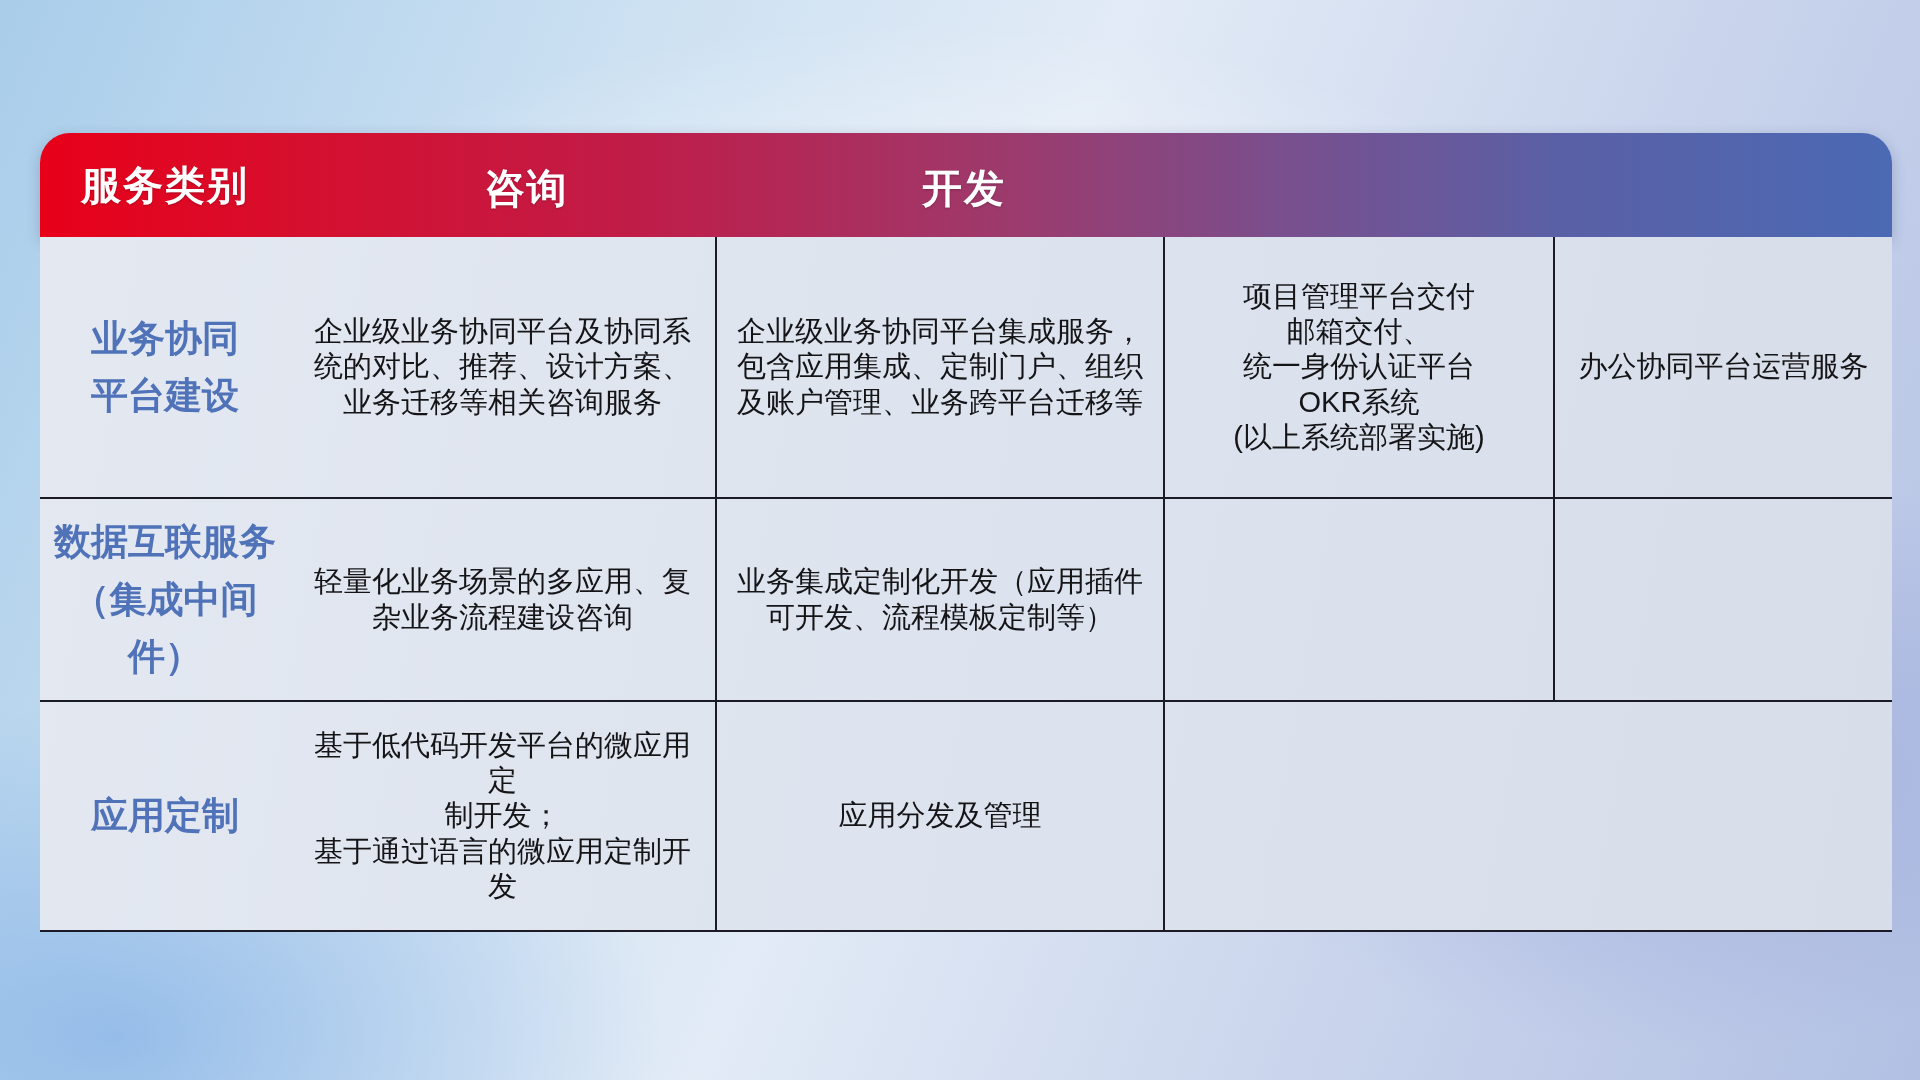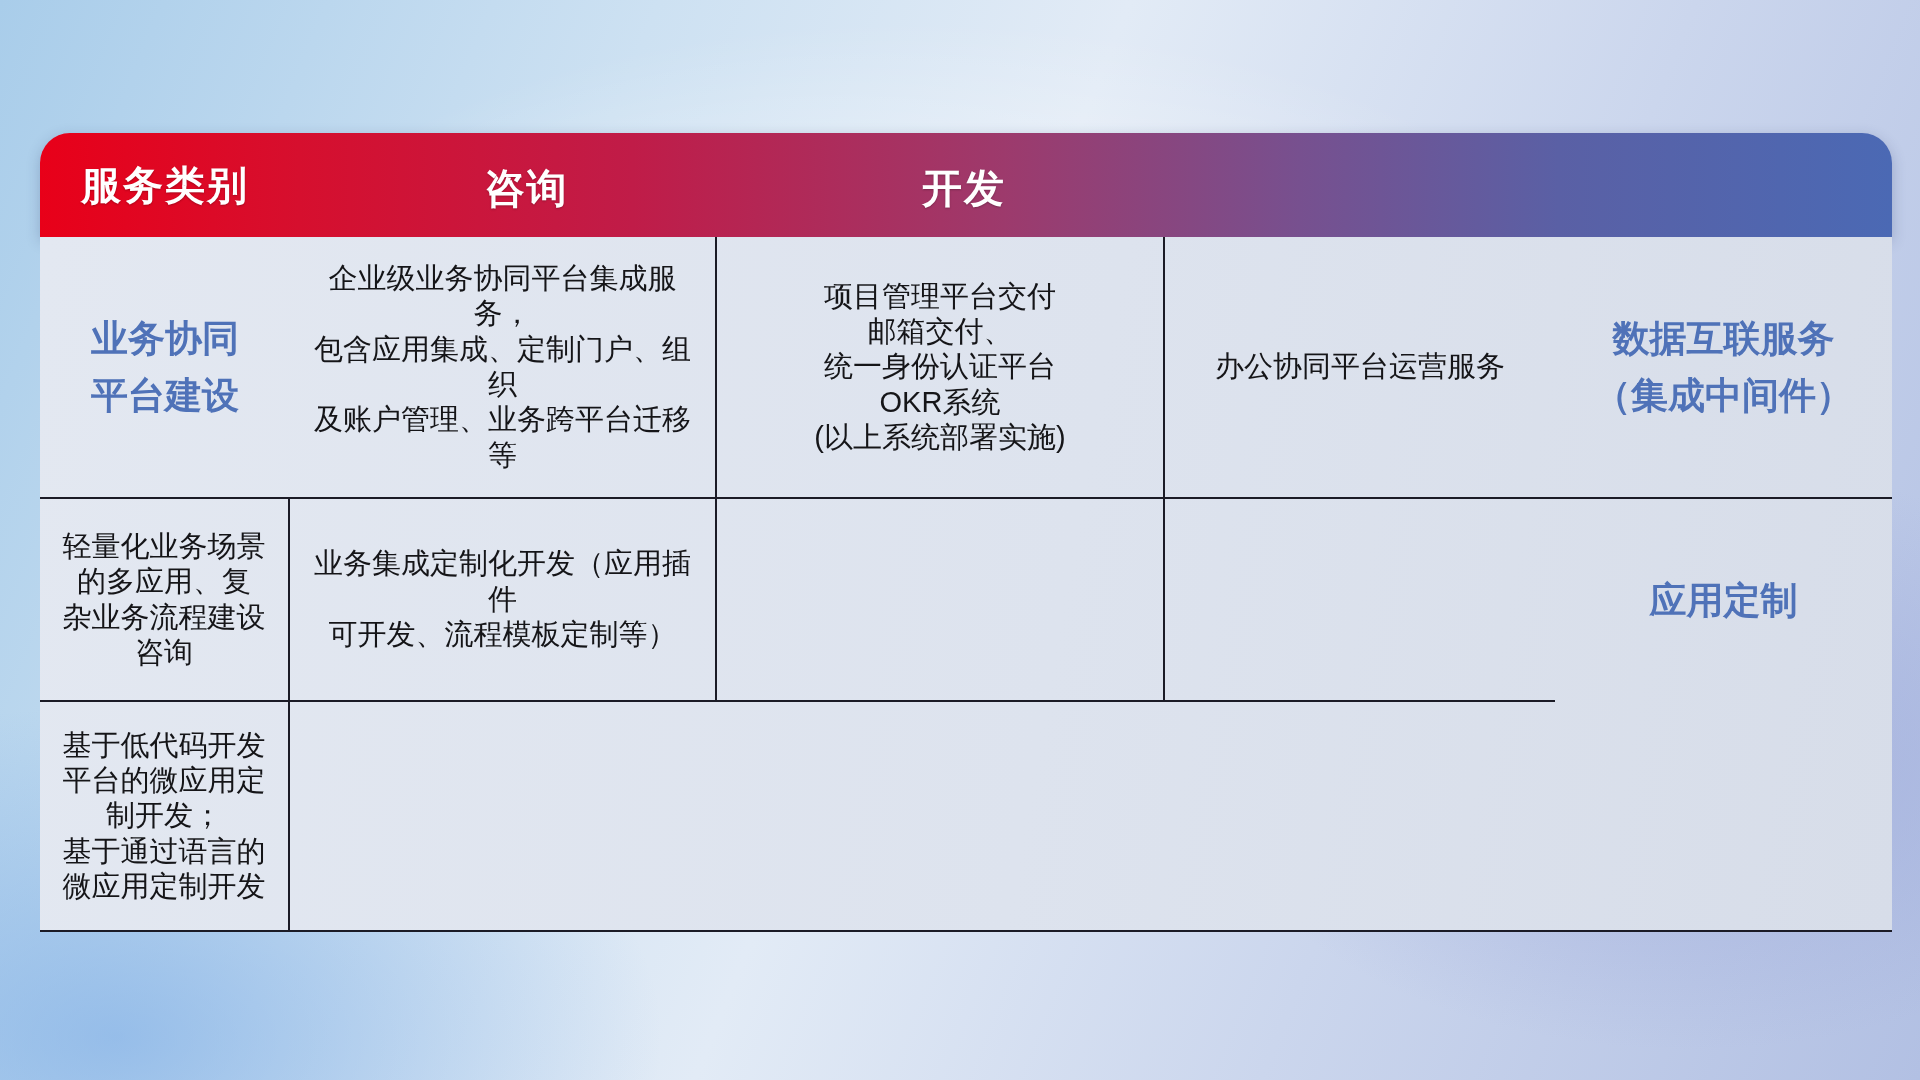--- a/index.html
+++ b/index.html
@@ -101,20 +101,25 @@
     </div>
   </div>
 
   <div class="tbody">
 
     <div class="cell category b-b">
       <span>业务协同
 平台建设</span>
     </div>
     <div class="cell body-text b-r b-b">
+      <span>企业级业务协同平台及协同系
+统的对比、推荐、设计方案、
+业务迁移等相关咨询服务</span>
+    </div>
+    <div class="cell body-text b-r b-b">
       <span>企业级业务协同平台集成服务，
 包含应用集成、定制门户、组织
 及账户管理、业务跨平台迁移等</span>
     </div>
     <div class="cell body-text b-r b-b">
       <span>项目管理平台交付
 邮箱交付、
 统一身份认证平台
 OKR系统
 (以上系统部署实施)</span>
@@ -143,18 +148,21 @@
     </div>
 
     <div class="cell category">
       <span>应用定制</span>
     </div>
     <div class="cell body-text b-r">
       <span>基于低代码开发平台的微应用定
 制开发；
 基于通过语言的微应用定制开发</span>
     </div>
+    <div class="cell body-text b-r">
+      <span>应用分发及管理</span>
+    </div>
     <div class="cell body-text">
       <span></span>
     </div>
 
   </div>
 </div>
 
 </body></html>

